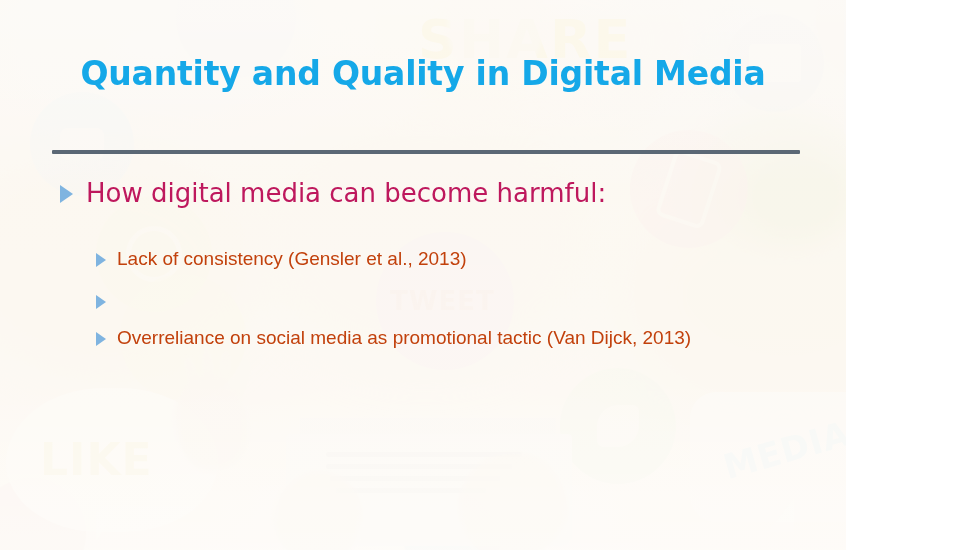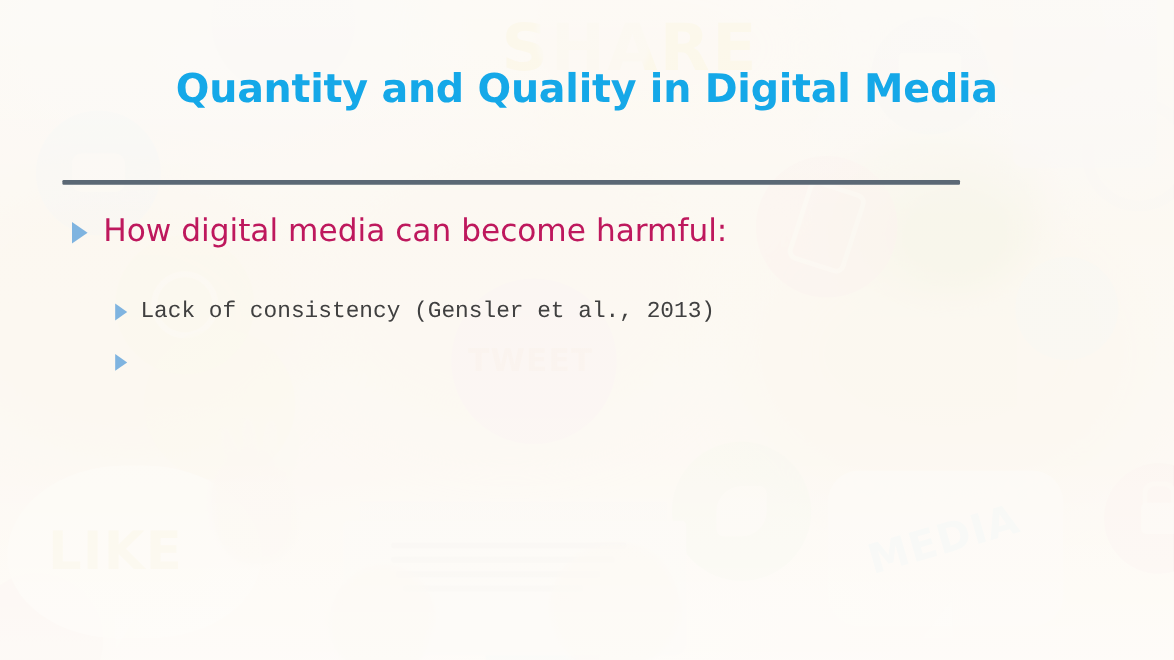--- a/index.html
+++ b/index.html
@@ -7,21 +7,21 @@
     margin: 0;
     padding: 0;
     background: #ffffff;
   }
   body {
     font-family: "DejaVu Sans", sans-serif;
   }
 
   .slide {
     position: relative;
-    width: 978px;
+    width: 846px;
     height: 550px;
     overflow: hidden;
     background: #fbf3e8;
   }
 
   
   .bg {
     position: absolute;
     inset: 0;
     overflow: hidden;
@@ -221,24 +221,24 @@
   .l2 .tri {
     flex: 0 0 auto;
     width: 0; height: 0;
     border-style: solid;
     border-width: 7px 0 7px 10px;
     border-color: transparent transparent transparent #7fb4e0;
     margin-top: 7px;
     margin-right: 11px;
   }
   .l2 .txt {
-    font-family: Liberation Mono, monospace;
+    font-family: Liberation Sans, sans-serif;
     font-size: 19px;
     line-height: 26px;
-    color: #404040;
+    color: #c2410c;
   }
 </style>
 </head>
 <body>
 
 <div class="slide">
 
   <div class="bg">
     <div class="bg-base"></div>
 
@@ -341,18 +341,22 @@
 
         <div class="l2">
           <span class="tri"></span>
           <span class="txt">Lack of consistency (Gensler et al., 2013)</span>
         </div>
 
         <div class="l2">
           <span class="tri"></span>
         </div>
 
+        <div class="l2">
+          <span class="tri"></span>
+          <span class="txt">Overreliance on social media as promotional tactic (Van Dijck, 2013)</span>
+        </div>
 
       </div>
     </div>
 
   </div>
 </div>
 
 </body></html>

